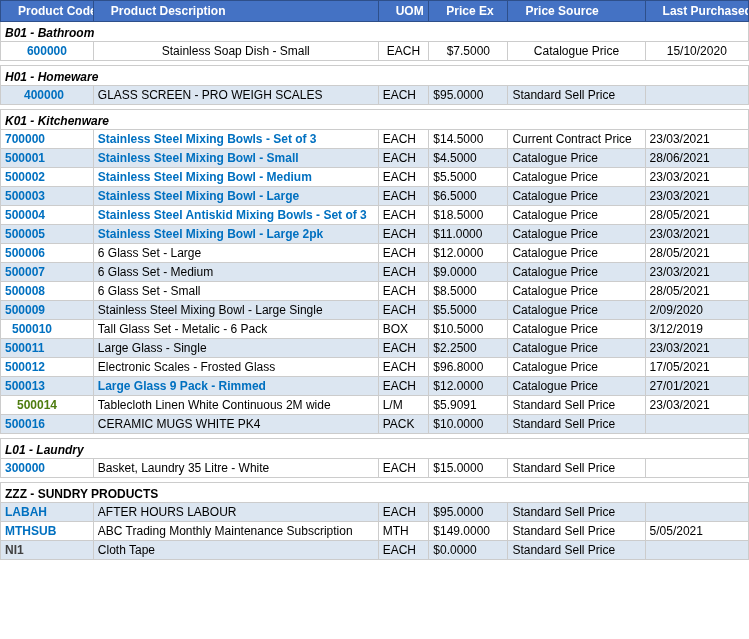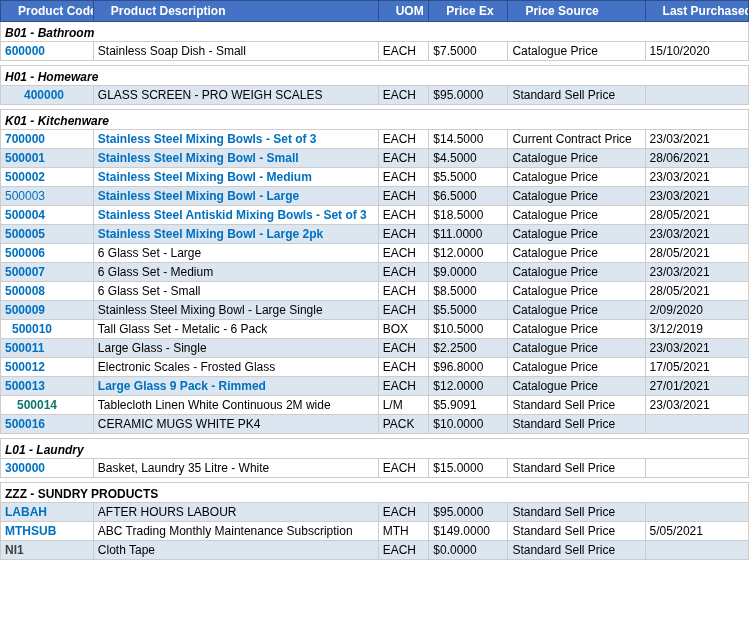--- a/index.html
+++ b/index.html
@@ -78,21 +78,21 @@
       <th>UOM</th>
       <th>Price Ex</th>
       <th>Price Source</th>
       <th>Last Purchased</th>
     </tr>
   </thead>
   <tbody id="table-body">
   <tr class="group-header">
         <td colspan="6" style="font-weight: bold;  border-radius: 8px;">B01 - Bathroom</td>
       </tr>
-      <tr class="data-row" style="background: rgb(220, 230, 241);">
+      <tr class="data-row" style="background: rgb(220, 230, 241); text-align: center;">
         <td style="color: rgb(0, 112, 192); font-weight: bold;">600000</td>
         <td>Stainless Soap Dish - Small</td>
         <td>EACH</td>
         <td>$7.5000</td>
         <td>Catalogue Price</td>
         <td>15/10/2020</td>
       </tr>
       <tr class="group-spacer">
         <td colspan="6"></td>
       </tr>
@@ -131,21 +131,21 @@
       </tr>
       <tr class="data-row" style="background: rgb(220, 230, 241);">
         <td style="color: rgb(0, 112, 192); font-weight: bold;">500002</td>
         <td><span style="color: rgb(0, 112, 192); font-weight: bold;">Stainless Steel Mixing Bowl - Medium</span></td>
         <td>EACH</td>
         <td>$5.5000</td>
         <td>Catalogue Price</td>
         <td>23/03/2021</td>
       </tr>
       <tr class="data-row" style="background: rgb(255, 255, 255);">
-        <td style="color: rgb(0, 112, 192); font-weight: normal;">500003</td>
+        <td style="color: rgb(0, 112, 192); font-weight: bold;">500003</td>
         <td><span style="color: rgb(0, 112, 192); font-weight: bold;">Stainless Steel Mixing Bowl - Large</span></td>
         <td>EACH</td>
         <td>$6.5000</td>
         <td>Catalogue Price</td>
         <td>23/03/2021</td>
       </tr>
       <tr class="data-row" style="background: rgb(220, 230, 241);">
         <td style="color: rgb(0, 112, 192); font-weight: bold;">500004</td>
         <td><span style="color: rgb(0, 112, 192); font-weight: bold;">Stainless Steel Antiskid Mixing Bowls - Set of 3</span></td>
         <td>EACH</td>
@@ -219,21 +219,21 @@
       </tr>
       <tr class="data-row" style="background: rgb(255, 255, 255);">
         <td style="color: rgb(0, 112, 192); font-weight: bold;">500013</td>
         <td><span style="color: rgb(0, 112, 192); font-weight: bold;">Large Glass 9 Pack - Rimmed</span></td>
         <td>EACH</td>
         <td>$12.0000</td>
         <td>Catalogue Price</td>
         <td>27/01/2021</td>
       </tr>
       <tr class="data-row" style="background: rgb(220, 230, 241);">
-        <td style="color: #0f766e; font-weight: bold; padding-left: 16px;">500014</td>
+        <td style="color: #4d7c0f; font-weight: bold; padding-left: 16px;">500014</td>
         <td>Tablecloth Linen White Continuous 2M wide</td>
         <td>L/M</td>
         <td>$5.9091</td>
         <td>Standard Sell Price</td>
         <td>23/03/2021</td>
       </tr>
       <tr class="data-row" style="background: rgb(255, 255, 255);">
         <td style="color: rgb(0, 112, 192); font-weight: bold;">500016</td>
         <td>CERAMIC MUGS WHITE PK4</td>
         <td>PACK</td>

